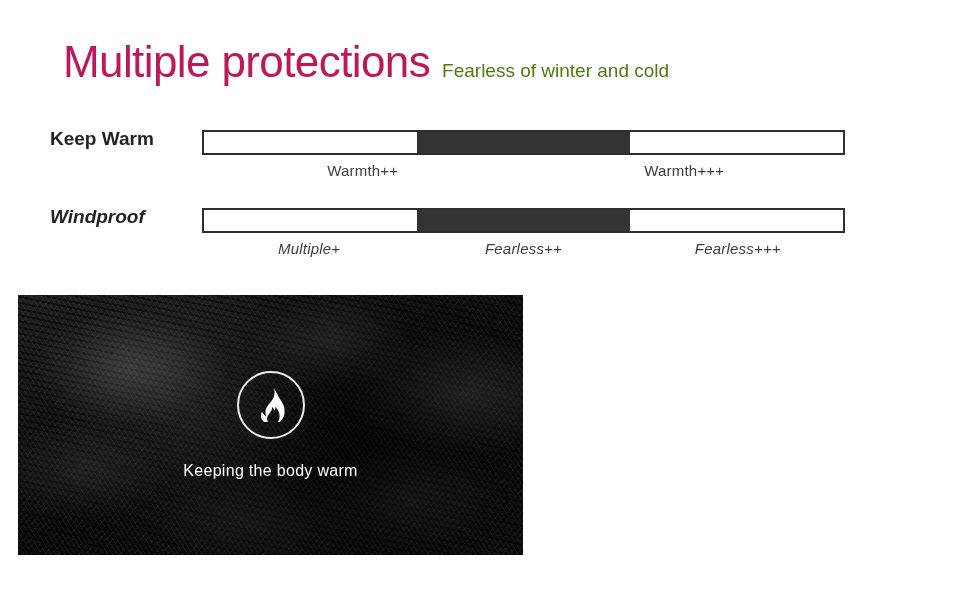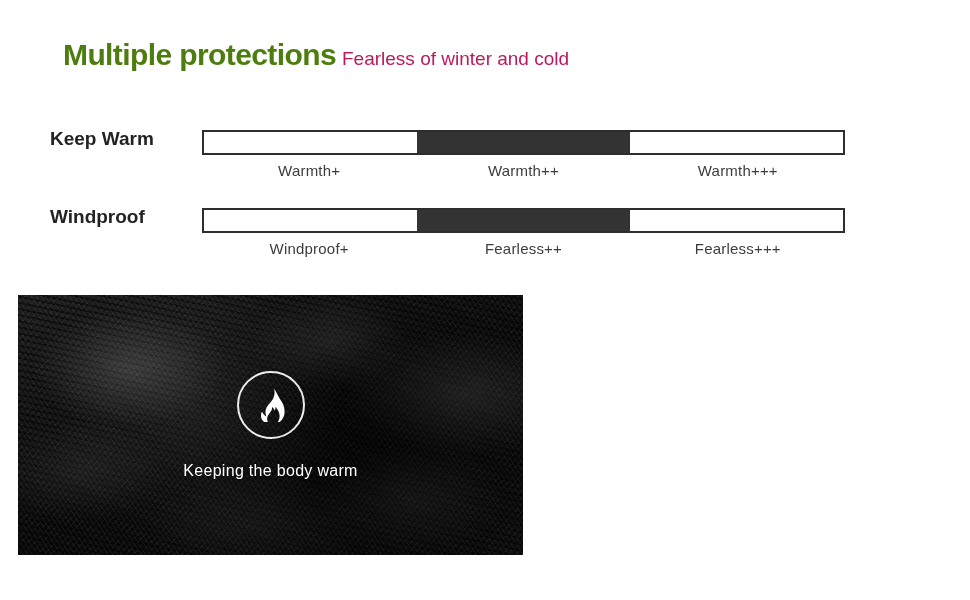--- a/index.html
+++ b/index.html
@@ -18,44 +18,44 @@
 
   
   .header {
     position: absolute;
     left: 63px;
     top: 40px;
     display: flex;
     align-items: baseline;
   }
   .header-title {
-    font-size: 30px;
-    font-weight: bold;
+    font-size: 44px;
+    font-weight: normal;
     letter-spacing: -0.6px;
-    color: #4d7c0f;
+    color: #be185d;
     line-height: 1;
     white-space: nowrap;
   }
   .header-subtitle {
     font-size: 19px;
     font-weight: normal;
-    color: #be185d;
-    margin-left: 6px;
+    color: #4d7c0f;
+    margin-left: 12px;
     white-space: nowrap;
   }
 
   
   .meter-row {
     position: absolute;
     left: 50px;
     width: 810px;
     height: 64px;
   }
   .meter-row.row-1 { top: 122px; }
-  .meter-row.row-2 { top: 200px; }
+  .meter-row.row-2 { top: 200px; font-style: italic; }
 
   .meter-label {
     position: absolute;
     left: 0;
     top: 0;
     width: 145px;
     height: 33px;
     line-height: 33px;
     font-size: 19px;
     font-weight: bold;
@@ -213,35 +213,34 @@
 </div>
 
 <div class="meter-row row-1">
   <div class="meter-label">Keep Warm</div>
   <div class="meter-bar">
     <div class="meter-seg"></div>
     <div class="meter-seg filled"></div>
     <div class="meter-seg"></div>
   </div>
   <div class="meter-ticks">
-    <div class="tick">Warmth+</div>
     <div class="tick">Warmth++</div>
     <div class="tick">Warmth+++</div>
   </div>
 </div>
 
 <div class="meter-row row-2">
   <div class="meter-label">Windproof</div>
   <div class="meter-bar">
     <div class="meter-seg"></div>
     <div class="meter-seg filled"></div>
     <div class="meter-seg"></div>
   </div>
   <div class="meter-ticks">
-    <div class="tick">Windproof+</div>
+    <div class="tick">Multiple+</div>
     <div class="tick">Fearless++</div>
     <div class="tick">Fearless+++</div>
   </div>
 </div>
 
 <div class="panels">
 
   <div class="panel panel-warm">
     <div class="tex-fleece"></div>
     <div class="panel-content">

